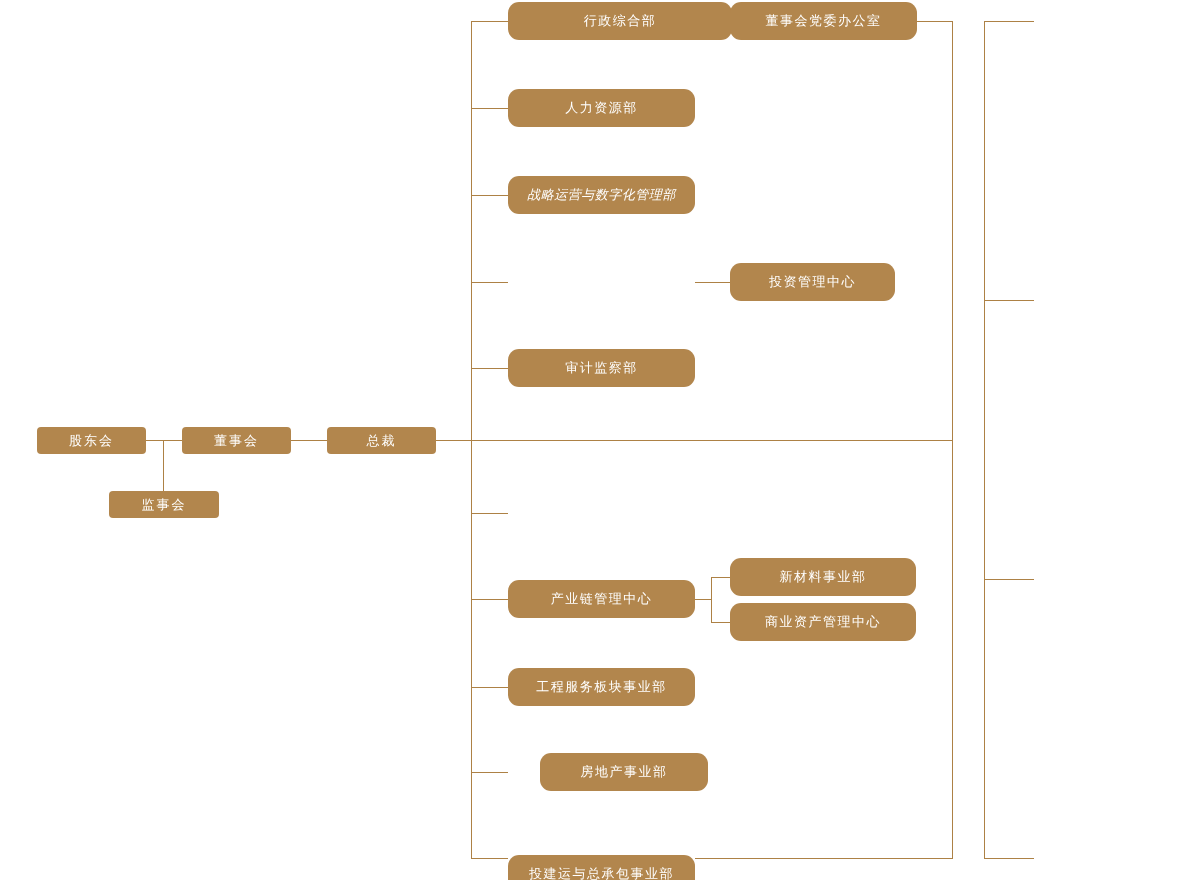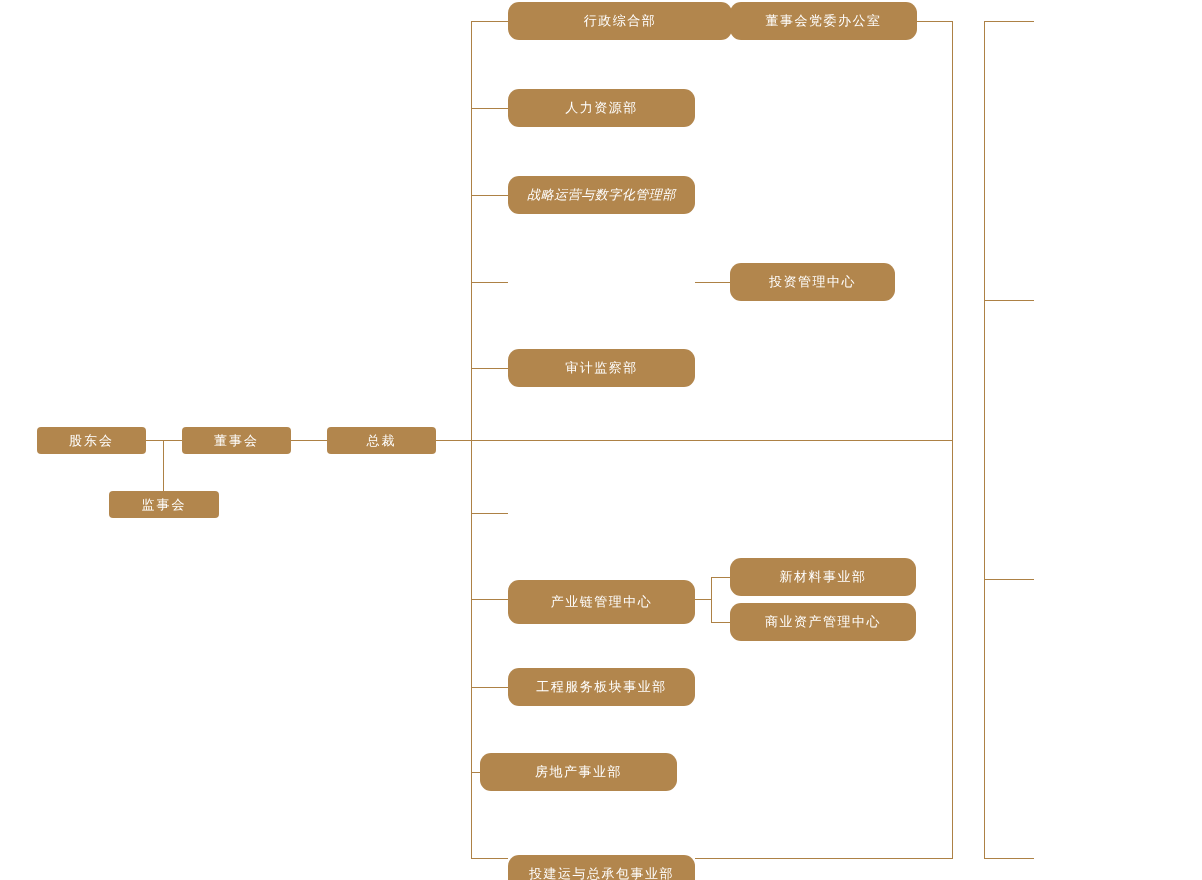--- a/index.html
+++ b/index.html
@@ -95,23 +95,23 @@
 
   <div class="node small" style="left:37px;top:427px;width:109px;height:27px">股东会</div>
   <div class="node small" style="left:182px;top:427px;width:109px;height:27px">董事会</div>
   <div class="node small" style="left:327px;top:427px;width:109px;height:27px">总裁</div>
   <div class="node small" style="left:109px;top:491px;width:110px;height:27px">监事会</div>
 
   <div class="node" style="left:508px;top:2px;width:224px;height:38px">行政综合部</div>
   <div class="node" style="left:508px;top:89px;width:187px;height:38px">人力资源部</div>
   <div class="node long" style="left:508px;top:176px;width:187px;height:38px">战略运营与数字化管理部</div>
   <div class="node" style="left:508px;top:349px;width:187px;height:38px">审计监察部</div>
-  <div class="node" style="left:508px;top:580px;width:187px;height:44px">产业链管理中心</div>
+  <div class="node" style="left:508px;top:580px;width:187px;height:38px">产业链管理中心</div>
   <div class="node" style="left:508px;top:668px;width:187px;height:38px">工程服务板块事业部</div>
-  <div class="node" style="left:480px;top:753px;width:197px;height:38px">房地产事业部</div>
+  <div class="node" style="left:540px;top:753px;width:168px;height:38px">房地产事业部</div>
   <div class="node" style="left:508px;top:855px;width:187px;height:38px">投建运与总承包事业部</div>
 
   <div class="node" style="left:730px;top:2px;width:187px;height:38px">董事会党委办公室</div>
   <div class="node" style="left:730px;top:263px;width:165px;height:38px">投资管理中心</div>
   <div class="node" style="left:730px;top:603px;width:186px;height:38px">商业资产管理中心</div>
   <div class="node" style="left:730px;top:558px;width:186px;height:38px">新材料事业部</div>
 
 </div>
 
 </body></html>

